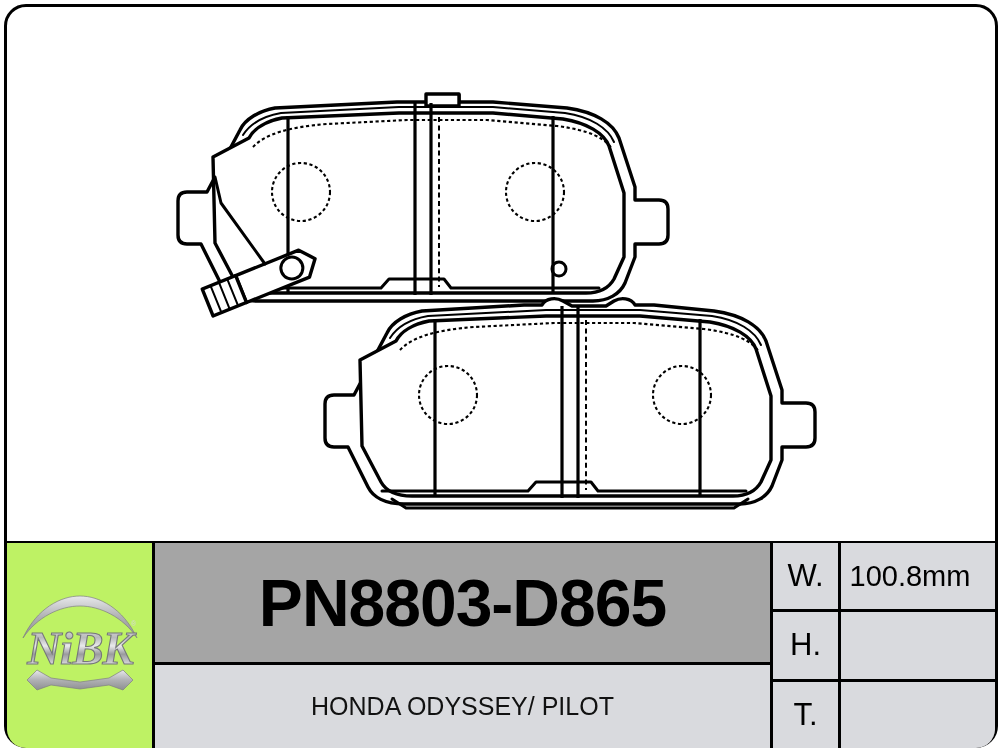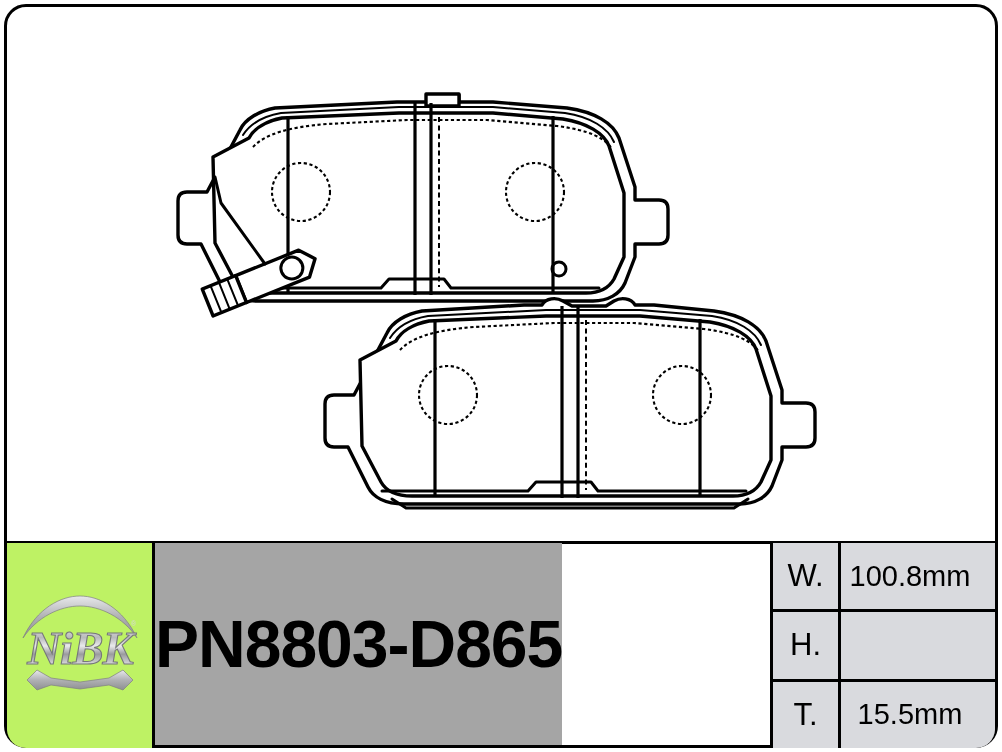--- a/index.html
+++ b/index.html
@@ -77,21 +77,21 @@
   #logo-cell svg { display:block; }
   
   #logo-rule {
     flex: 0 0 3px;
     background: #000000;
   }
   
   #middle-col {
     flex: 1 1 auto;
     display: flex;
-    flex-direction: row;
+    flex-direction: column;
     min-width: 0;
   }
   #partno-cell {
     flex: 0 0 122px;
     background: #a5a5a5;
     display: flex;
     align-items: center;
     justify-content: center;
     border-bottom: 3px solid #000000;
     box-sizing: border-box;
@@ -385,32 +385,34 @@
         <text x="114" y="40" font-family="&quot;Liberation Sans&quot;, sans-serif" font-size="7" fill="#d6d7d9">®</text>
       </svg>
     </div>
 
     <div id="logo-rule"></div>
 
     <div id="middle-col">
       <div id="partno-cell">
         <div id="partno-text">PN8803-D865</div>
       </div>
+      <div id="vehicle-cell">
+        <div id="vehicle-text">HONDA ODYSSEY/ PILOT</div>
+      </div>
     </div>
 
     <div id="spec-rule"></div>
 
     <div id="spec-table">
       <div class="spec-row">
         <div class="spec-key">W.</div>
         <div class="spec-val">100.8mm</div>
       </div>
       <div class="spec-row">
         <div class="spec-key">H.</div>
       </div>
       <div class="spec-row">
         <div class="spec-key">T.</div>
-        <div class="spec-val">15.5mm</div>
       </div>
     </div>
 
   </div>
 </div>
 
 </body></html>

